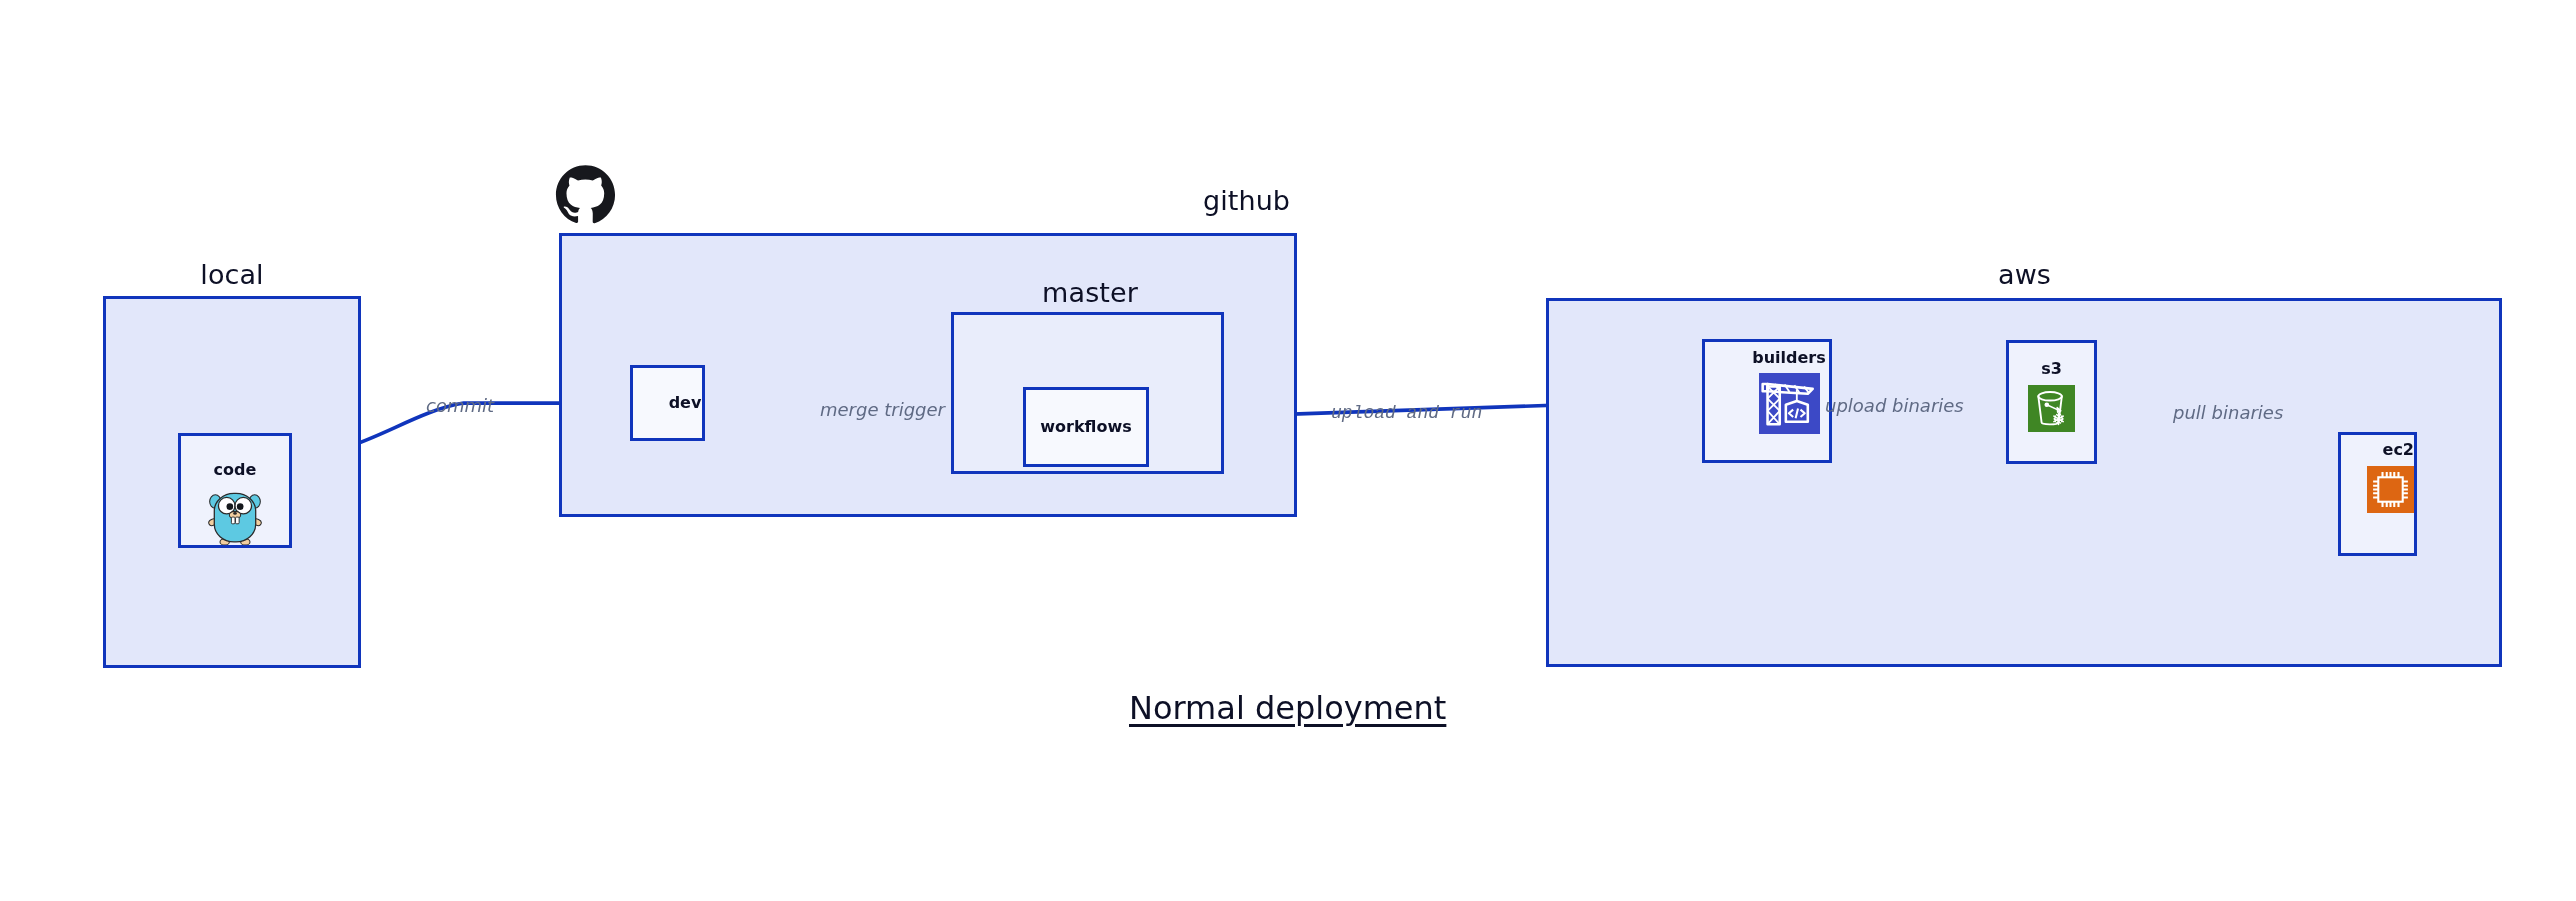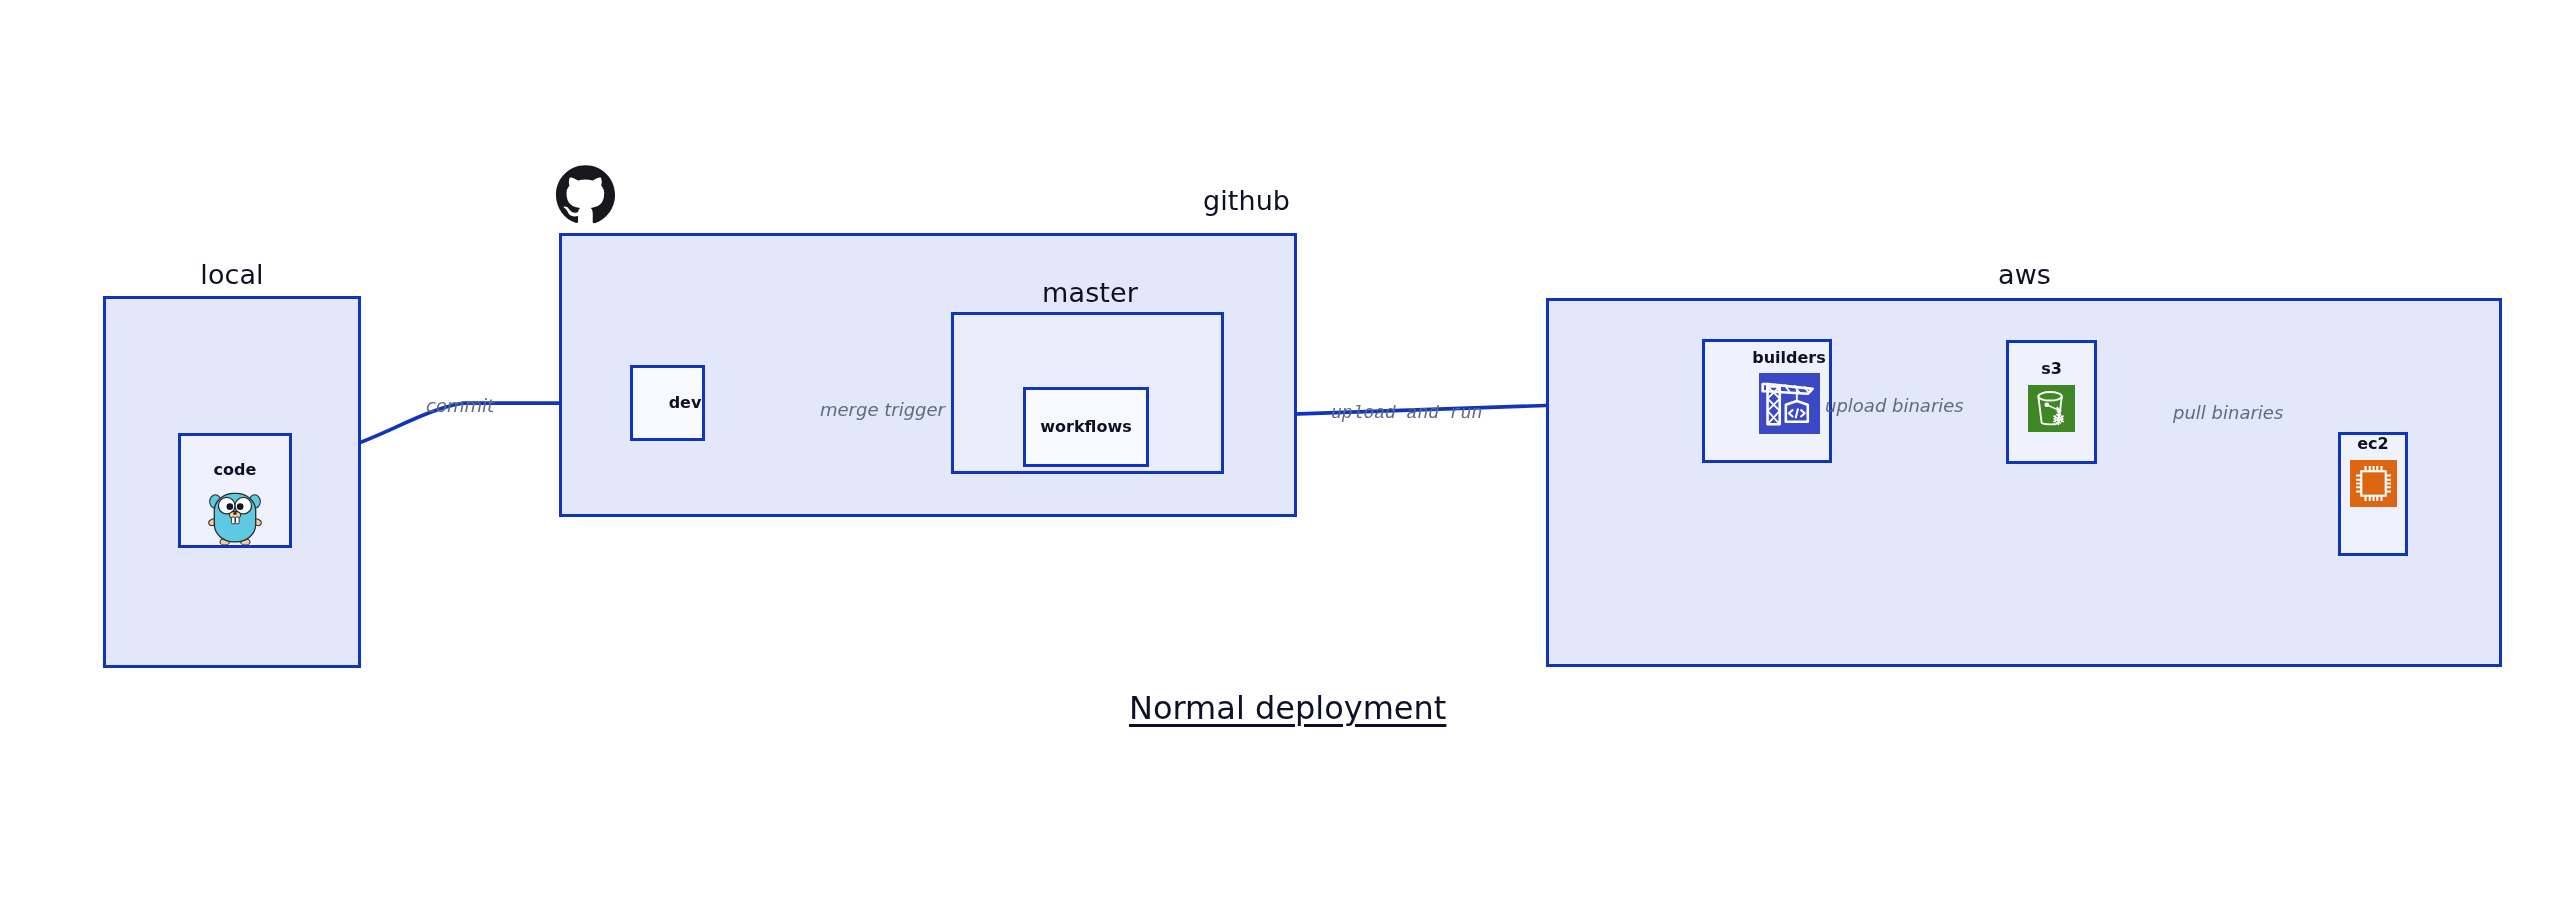--- a/index.html
+++ b/index.html
@@ -233,21 +233,21 @@
             <path d="M65 60 L65 84 M55 66 L75 78 M75 66 L55 78"></path>
             <path d="M61 63 L65 66 L69 63 M61 81 L65 78 L69 81"></path>
             <path d="M56 71 L59 70 L58 66 M74 73 L71 74 L72 78"></path>
             <path d="M74 71 L71 70 L72 66 M56 73 L59 74 L58 78"></path>
           </g>
         </g>
       </svg>
     </span>
   </div>
 
-  <div class="node" style="left:2338px; top:432px; width:70px; height:124px; padding-top:1px;">
+  <div class="node" style="left:2338px; top:432px; width:79px; height:124px; padding-top:7px;align-items:flex-end;">
     <span class="node-label">ec2</span>
     <span class="node-icon" style="margin-top:8.2px;">
       <svg width="47" height="47" viewBox="0 0 100 100" xmlns="http://www.w3.org/2000/svg">
         <rect x="0" y="0" width="100" height="100" fill="#dd6612"></rect>
         <g fill="none" stroke="#ffffff" stroke-width="4.4" stroke-linecap="butt">
           <rect x="24" y="24" width="52" height="52"></rect>
 
           <path d="M33 24 L33 13 M42 24 L42 13 M50 24 L50 13 M58 24 L58 13 M67 24 L67 13"></path>
 
           <path d="M33 76 L33 87 M42 76 L42 87 M50 76 L50 87 M58 76 L58 87 M67 76 L67 87"></path>

